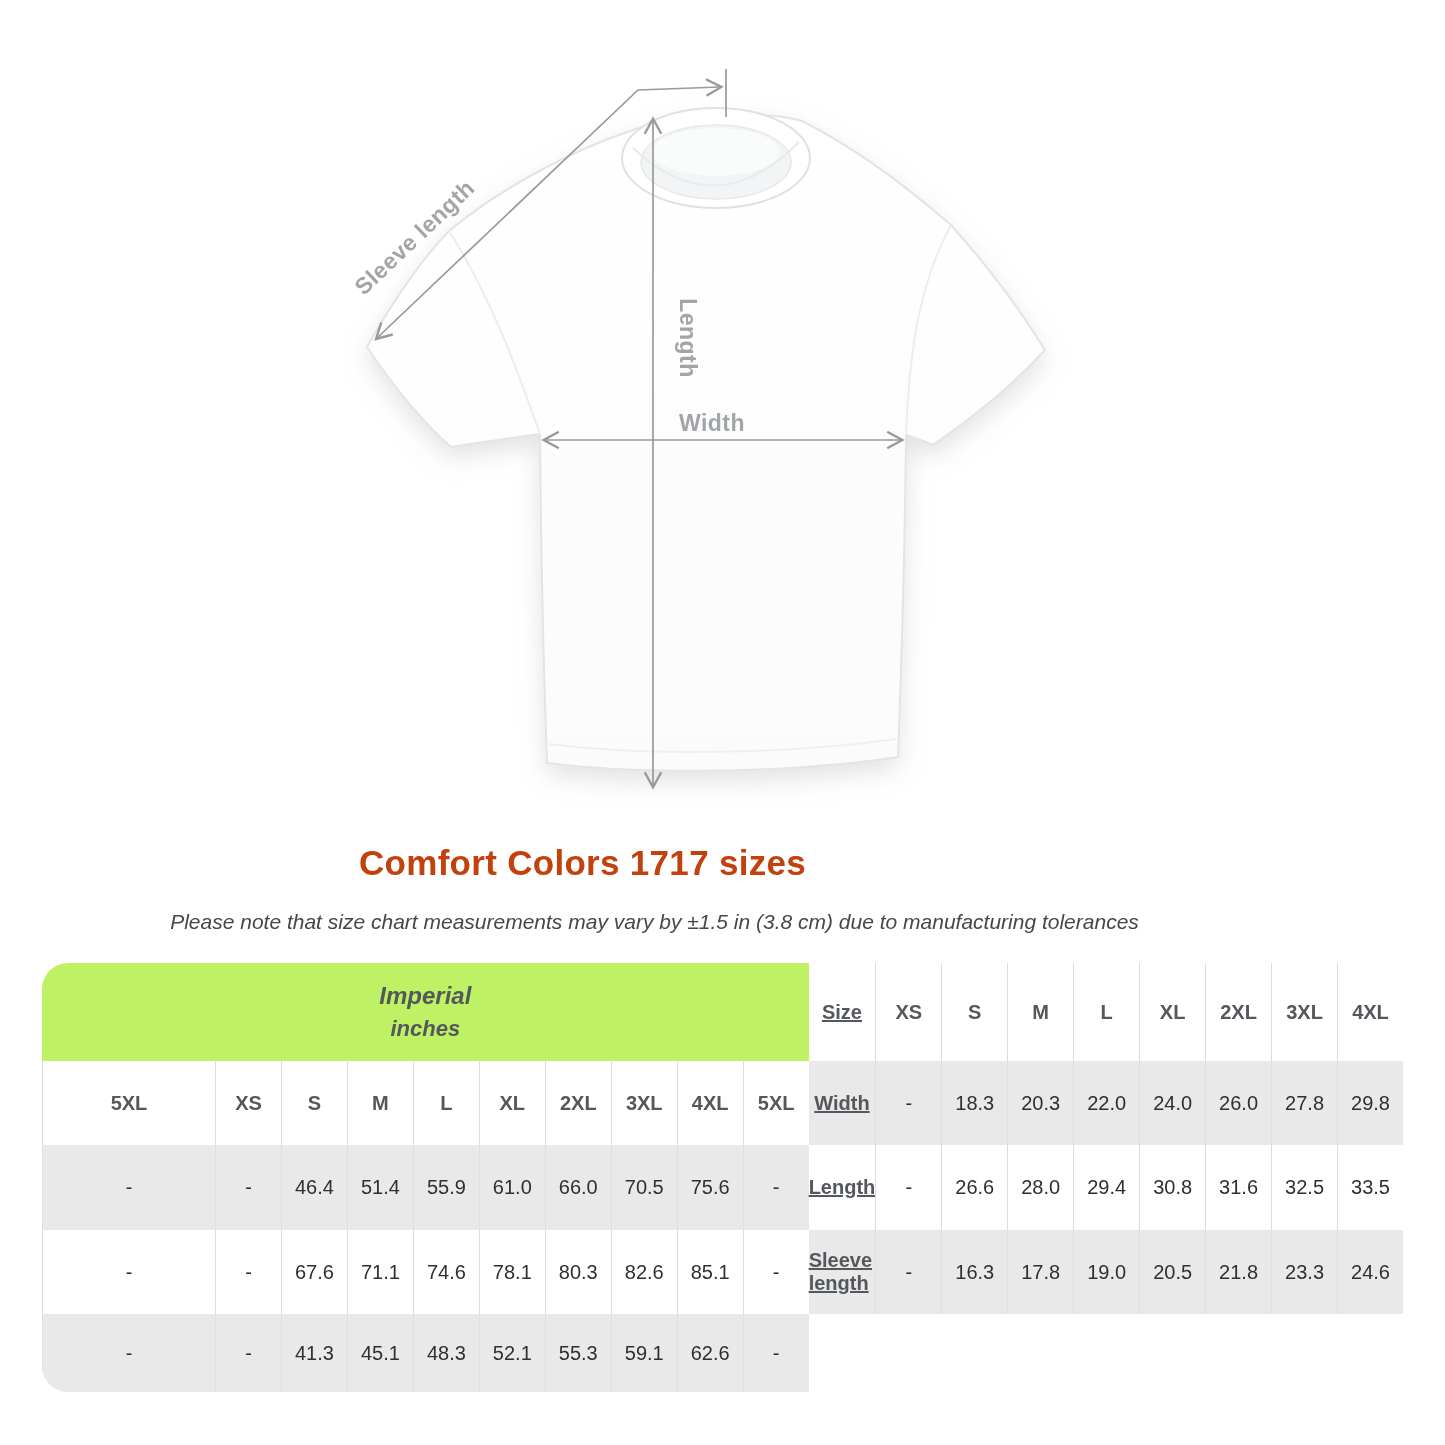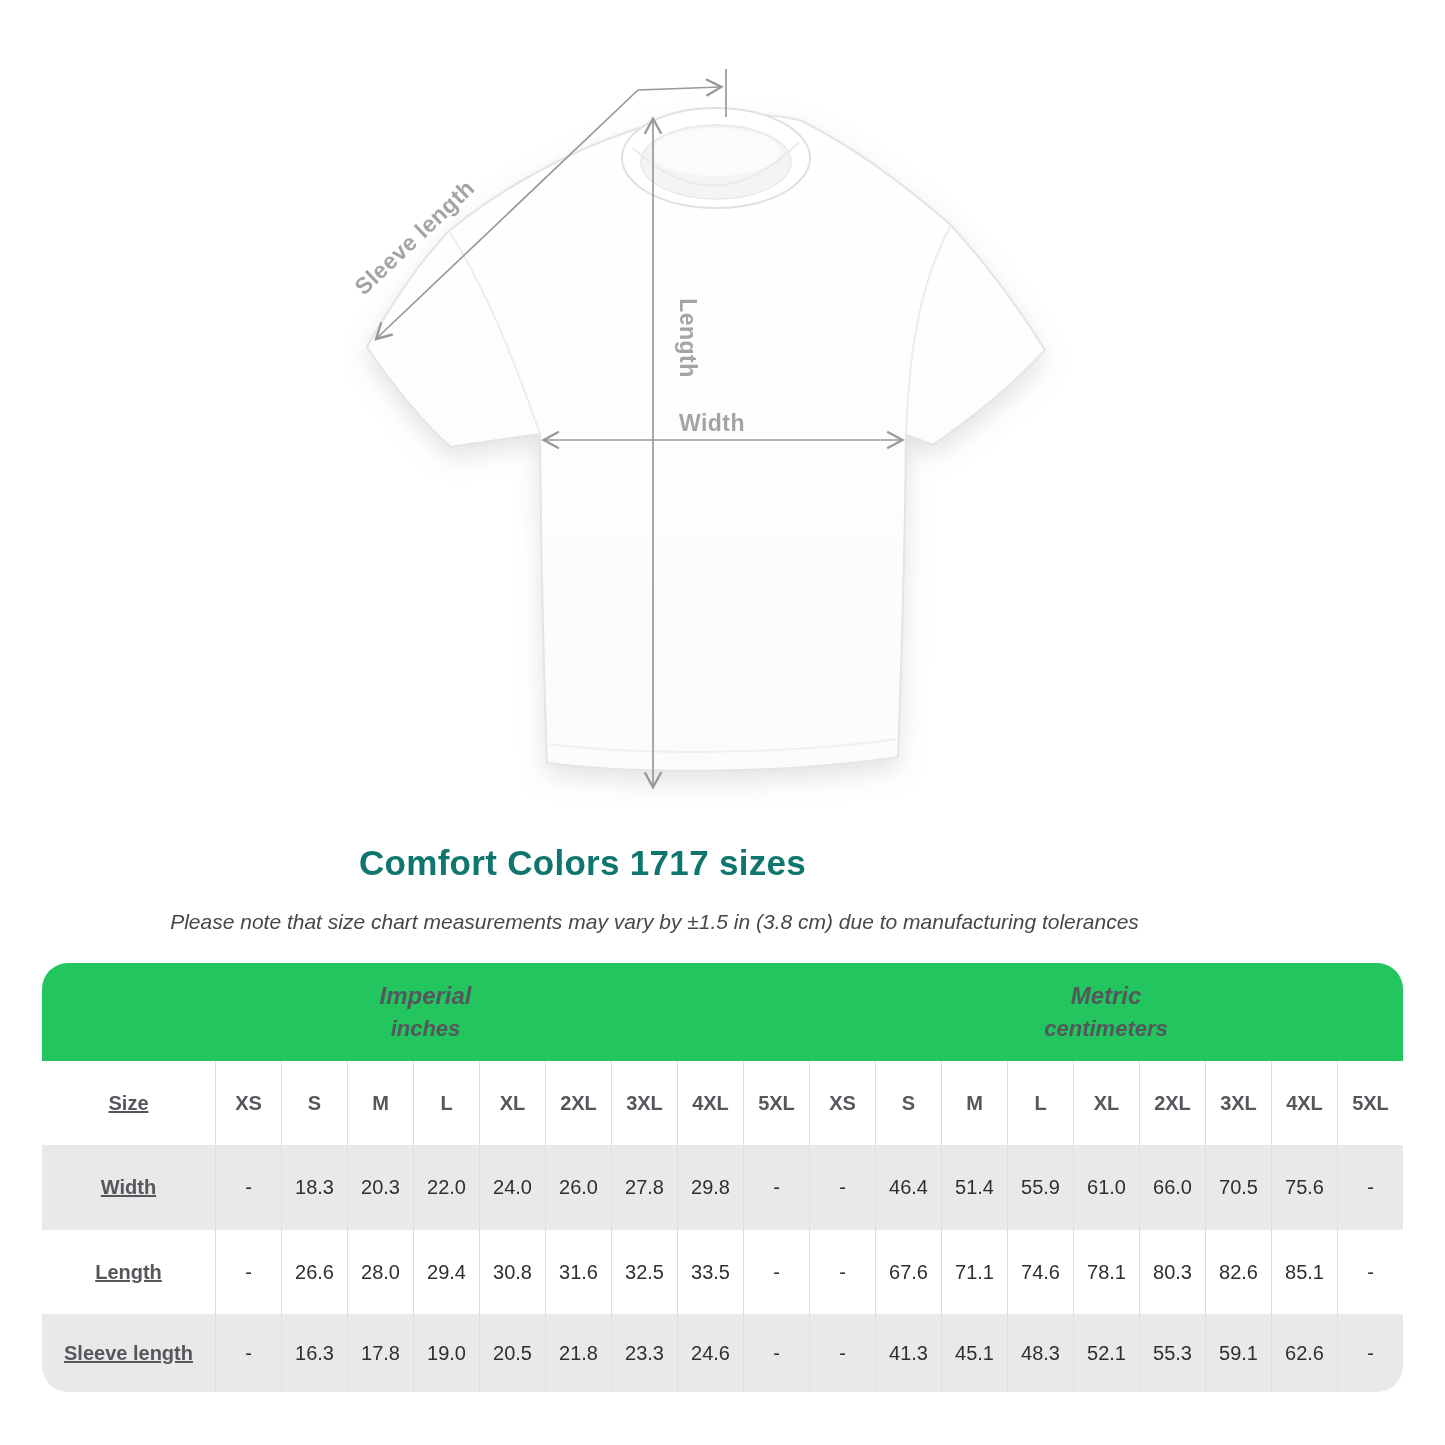--- a/index.html
+++ b/index.html
@@ -11,39 +11,39 @@
     -webkit-font-smoothing:antialiased;
   }
   
   #diagram{
     position:absolute;left:0;top:0;width:1445px;height:850px;
   }
   
   .title{
     position:absolute;left:0;top:843px;width:1165px;
     text-align:center;
-    font-size:35px;font-weight:700;color:#0f766e;letter-spacing:.3px;
+    font-size:35px;font-weight:700;color:#c2410c;letter-spacing:.3px;
   }
   .subtitle{
     position:absolute;left:0;top:910px;width:1309px;
     text-align:center;
     font-size:21px;font-style:italic;color:#474747;
   }
   
   .size-table{
     position:absolute;left:42px;top:963px;width:1361px;
     display:grid;
     grid-template-columns:173px repeat(18,1fr);
     grid-template-rows:98px 84px 85px 84px 78px;
     border-radius:26px;overflow:hidden;
     background:#ffffff;
   }
   .size-table .row{display:contents;}
   .band{
-    background:#22c55e;
+    background:#bef264;
     display:flex;flex-direction:column;align-items:center;justify-content:center;
     gap:6px;
   }
   .band-left{grid-column:1 / span 10;}
   .band-right{grid-column:11 / span 9;}
   .band .group-name{font-size:24px;font-weight:700;font-style:italic;color:#54585c;}
   .band .group-unit{font-size:22px;font-style:italic;color:#54585c;font-weight:bold;}
   .cell{
     display:flex;align-items:center;justify-content:center;
     border-left:1px solid #dcdcdd;
@@ -112,22 +112,18 @@
 </svg>
 
 <div class="title">Comfort Colors 1717 sizes</div>
 <div class="subtitle">Please note that size chart measurements may vary by ±1.5 in (3.8 cm) due to manufacturing tolerances</div>
 
 <div class="size-table" id="sizeTable">
   <div class="band band-left">
     <div class="group-name">Imperial</div>
     <div class="group-unit">inches</div>
   </div>
-  <div class="band band-right">
-    <div class="group-name">Metric</div>
-    <div class="group-unit">centimeters</div>
-  </div>
 
 <div class="row"><div class="cell head rowlabel first">Size</div><div class="cell head">XS</div><div class="cell head">S</div><div class="cell head">M</div><div class="cell head">L</div><div class="cell head">XL</div><div class="cell head">2XL</div><div class="cell head">3XL</div><div class="cell head">4XL</div><div class="cell head">5XL</div><div class="cell head">XS</div><div class="cell head">S</div><div class="cell head">M</div><div class="cell head">L</div><div class="cell head">XL</div><div class="cell head">2XL</div><div class="cell head">3XL</div><div class="cell head">4XL</div><div class="cell head">5XL</div></div>
     <div class="row gray"><div class="cell rowlabel first">Width</div><div class="cell ">-</div><div class="cell ">18.3</div><div class="cell ">20.3</div><div class="cell ">22.0</div><div class="cell ">24.0</div><div class="cell ">26.0</div><div class="cell ">27.8</div><div class="cell ">29.8</div><div class="cell ">-</div><div class="cell ">-</div><div class="cell ">46.4</div><div class="cell ">51.4</div><div class="cell ">55.9</div><div class="cell ">61.0</div><div class="cell ">66.0</div><div class="cell ">70.5</div><div class="cell ">75.6</div><div class="cell ">-</div></div>
     <div class="row"><div class="cell rowlabel first">Length</div><div class="cell ">-</div><div class="cell ">26.6</div><div class="cell ">28.0</div><div class="cell ">29.4</div><div class="cell ">30.8</div><div class="cell ">31.6</div><div class="cell ">32.5</div><div class="cell ">33.5</div><div class="cell ">-</div><div class="cell ">-</div><div class="cell ">67.6</div><div class="cell ">71.1</div><div class="cell ">74.6</div><div class="cell ">78.1</div><div class="cell ">80.3</div><div class="cell ">82.6</div><div class="cell ">85.1</div><div class="cell ">-</div></div>
     <div class="row gray"><div class="cell rowlabel first">Sleeve length</div><div class="cell ">-</div><div class="cell ">16.3</div><div class="cell ">17.8</div><div class="cell ">19.0</div><div class="cell ">20.5</div><div class="cell ">21.8</div><div class="cell ">23.3</div><div class="cell ">24.6</div><div class="cell ">-</div><div class="cell ">-</div><div class="cell ">41.3</div><div class="cell ">45.1</div><div class="cell ">48.3</div><div class="cell ">52.1</div><div class="cell ">55.3</div><div class="cell ">59.1</div><div class="cell ">62.6</div><div class="cell ">-</div></div>
   </div>
 
 </body></html>

